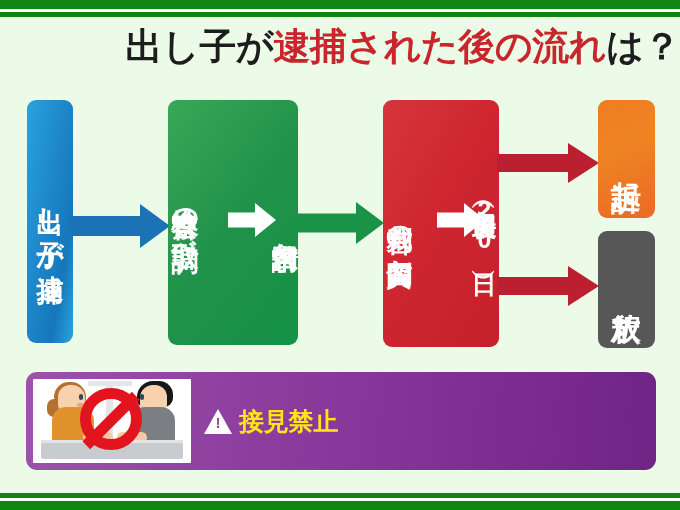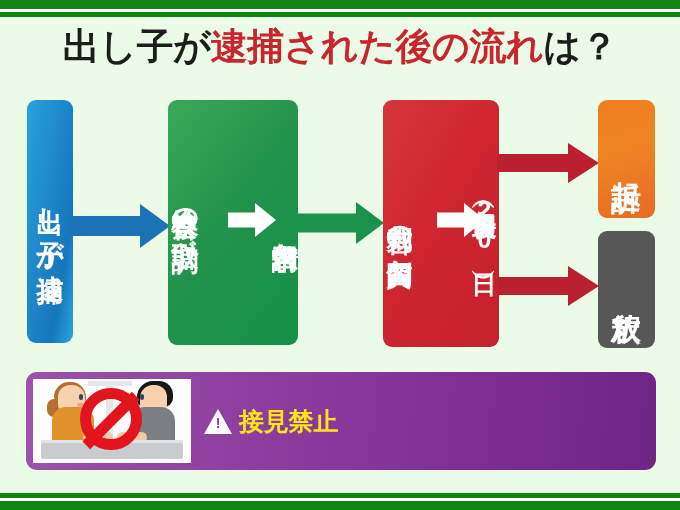--- a/index.html
+++ b/index.html
@@ -21,21 +21,21 @@
   .stripe-bot-thin    { bottom: 12px; height: 5px; }
   .stripe-bot-thick   { bottom: 0;  height: 9px; }
   .stripe-gap { position: absolute; left: 0; width: 680px; background: #ffffff; }
   .gap-top { top: 9px; height: 3px; }
   .gap-bot { bottom: 9px; height: 3px; }
 
   
   .title {
     position: absolute;
     top: 22px; left: 0; width: 680px;
-    text-align: center;
+    text-align: right;
     font-size: 37px;
     font-weight: bold;
     letter-spacing: -0.5px;
     color: #1d1d1d;
     white-space: nowrap;
   }
   .title .hl { color: #c8262c; }
 
   
   .stage { position: absolute; top: 0; left: 0; width: 680px; height: 510px; }

